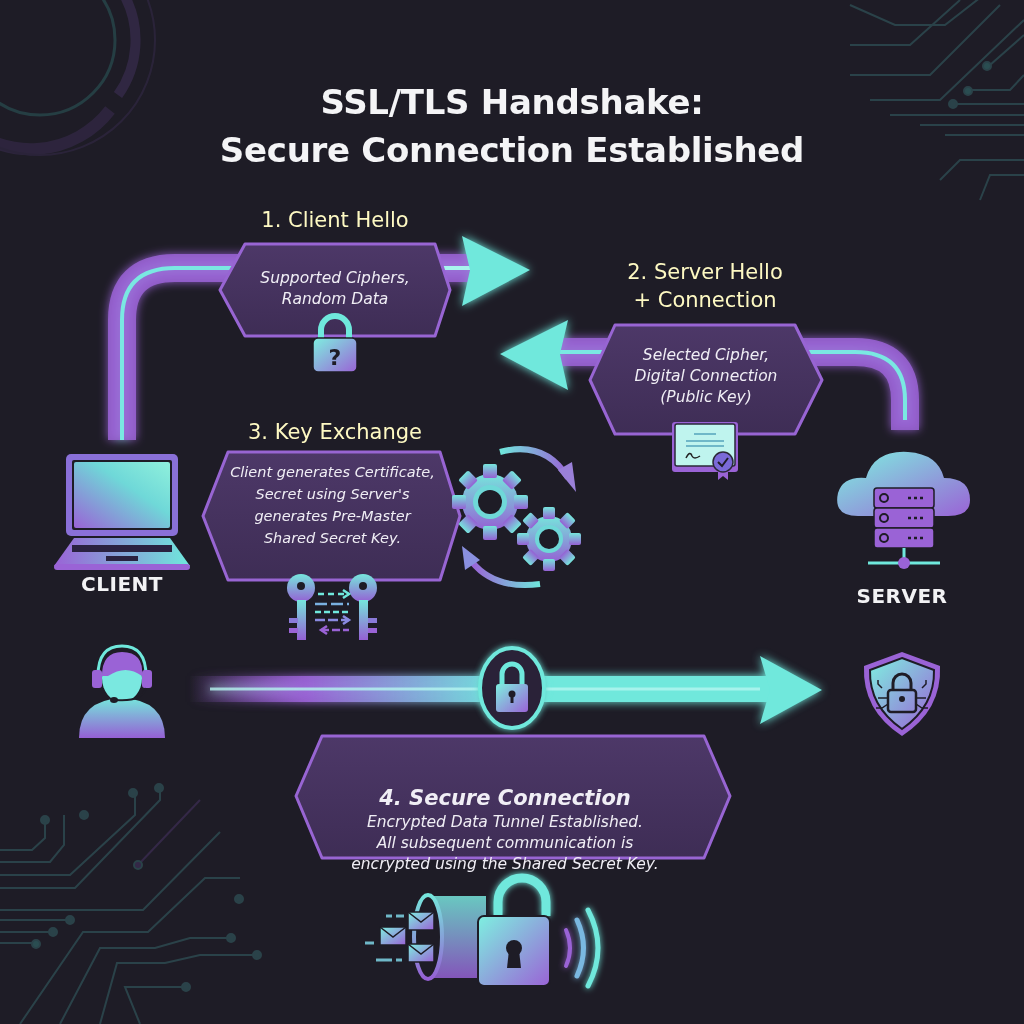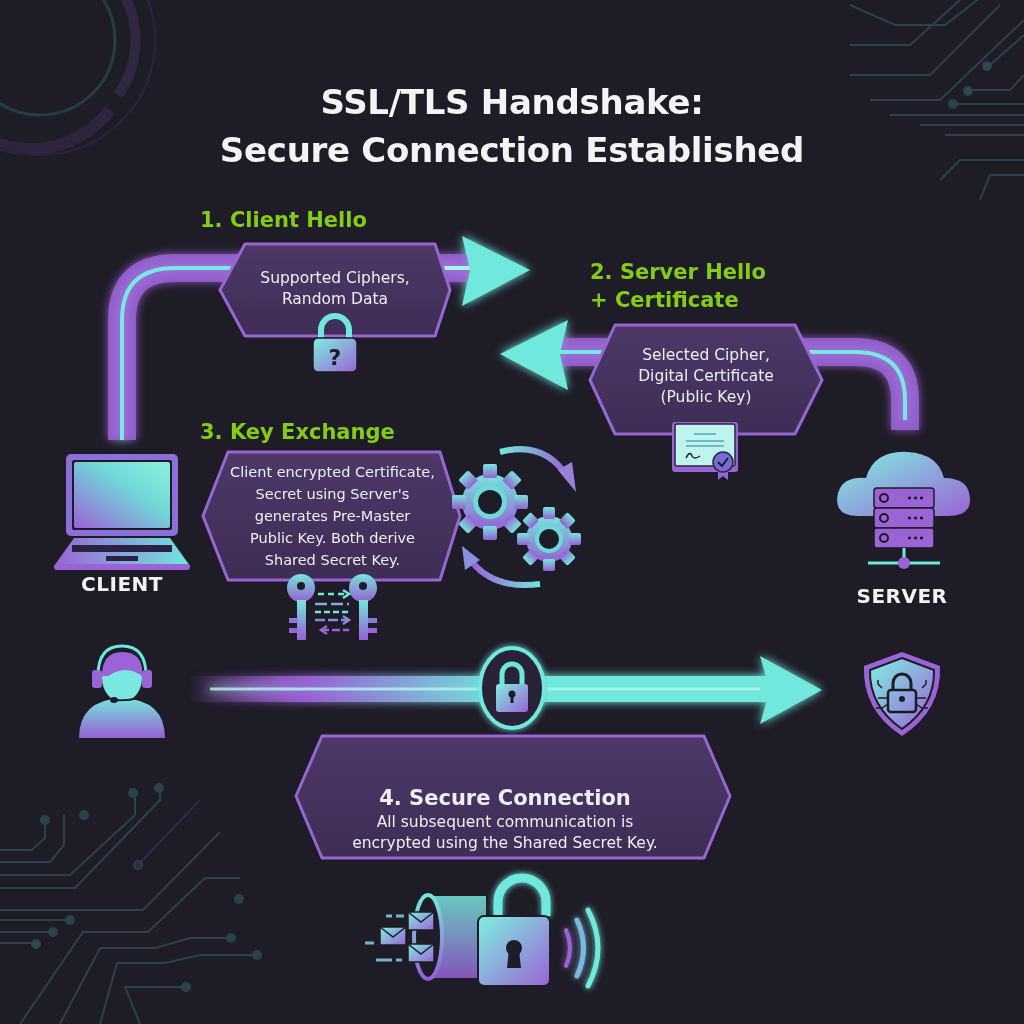--- a/index.html
+++ b/index.html
@@ -10,26 +10,26 @@
     color: #ffffff;
     position: relative;
   }
   #bg { position: absolute; left: 0; top: 0; width: 1024px; height: 1024px; }
   .title {
     position: absolute; left: 0; width: 1024px; text-align: center;
     font-weight: bold; font-size: 34px; line-height: 48px; letter-spacing: -0.3px;
     color: #f4f4f6;
   }
   .step-title {
-    position: absolute; text-align: left; font-weight: bold; font-size: 21px;
-    line-height: 28px; color: #84cc16;
+    position: absolute; text-align: center; font-weight: normal; font-size: 21px;
+    line-height: 28px; color: #fef9c3;
   }
   .hex-text {
     position: absolute; text-align: center; color: #f0eef5;
-    font-size: 15.5px; line-height: 21px;
+    font-size: 15.5px; line-height: 21px; font-style: italic;
   }
   .node-label {
     position: absolute; text-align: center; font-weight: bold; font-size: 20px;
     color: #f2f2f4; letter-spacing: 0.5px;
   }
   .step4-title { font-size: 21px; font-weight: bold; line-height: 28px; }
 </style>
 </head>
 <body>
 
@@ -354,37 +354,37 @@
 <div class="title" style="top:126px;">Secure Connection Established</div>
 
 <div class="step-title" style="left:200px; top:206px; width:270px;">1. Client Hello</div>
 <div class="hex-text" style="left:220px; top:268px; width:230px;">
   <div>Supported Ciphers,</div>
   <div>Random Data</div>
 </div>
 
 <div class="step-title" style="left:590px; top:258px; width:230px;">
   <div>2. Server Hello</div>
-  <div>+ Certificate</div>
+  <div>+ Connection</div>
 </div>
 <div class="hex-text" style="left:590px; top:345px; width:232px;">
   <div>Selected Cipher,</div>
-  <div>Digital Certificate</div>
+  <div>Digital Connection</div>
   <div>(Public Key)</div>
 </div>
 
 <div class="step-title" style="left:200px; top:418px; width:270px;">3. Key Exchange</div>
 <div class="hex-text" style="left:205px; top:461px; width:255px; font-size:14.5px; line-height:22px;">
-  <div>Client encrypted Certificate,</div>
+  <div>Client generates Certificate,</div>
   <div>Secret using Server's</div>
   <div>generates Pre-Master</div>
-  <div>Public Key. Both derive</div>
   <div>Shared Secret Key.</div>
 </div>
 
 <div class="hex-text" style="left:288px; top:744px; width:434px;margin-top:40px;">
   <div class="step4-title">4. Secure Connection</div>
+  <div>Encrypted Data Tunnel Established.</div>
   <div>All subsequent communication is</div>
   <div>encrypted using the Shared Secret Key.</div>
 </div>
 
 <div class="node-label" style="left:62px; top:572px; width:120px;">CLIENT</div>
 <div class="node-label" style="left:842px; top:584px; width:120px;">SERVER</div>
 
 </body></html>

